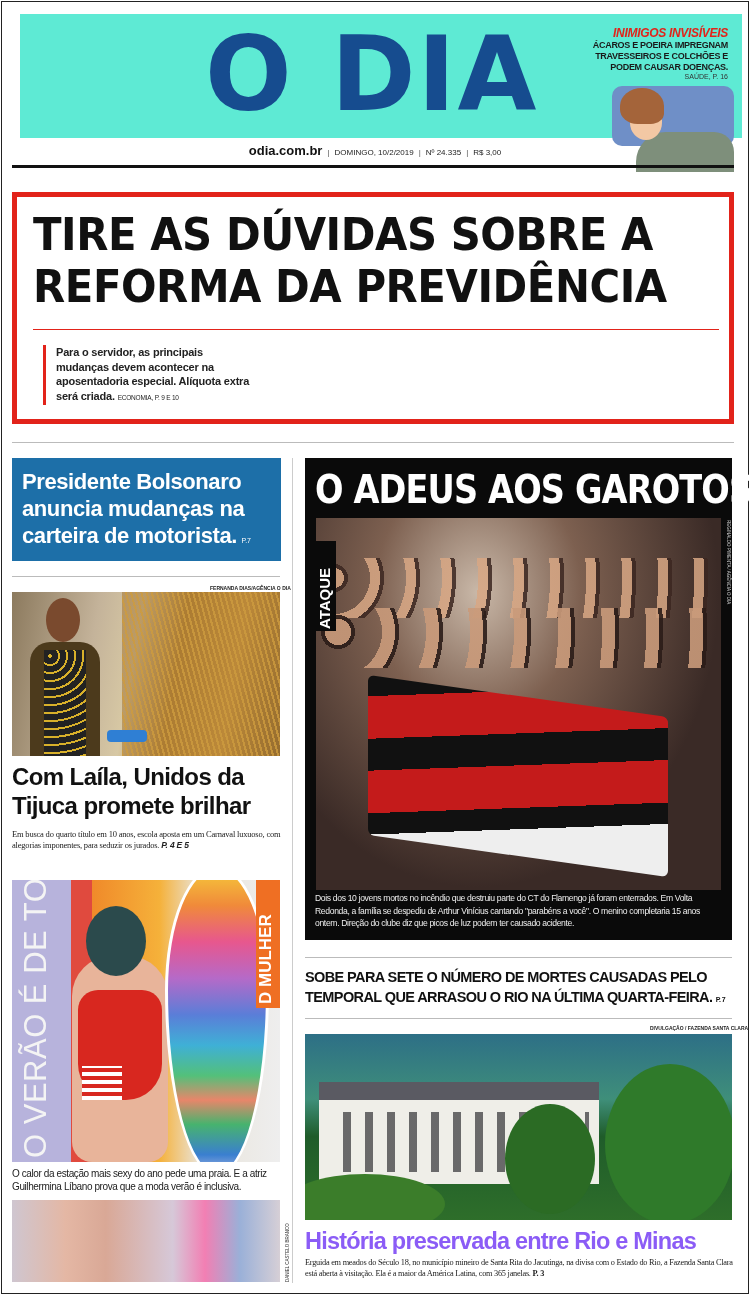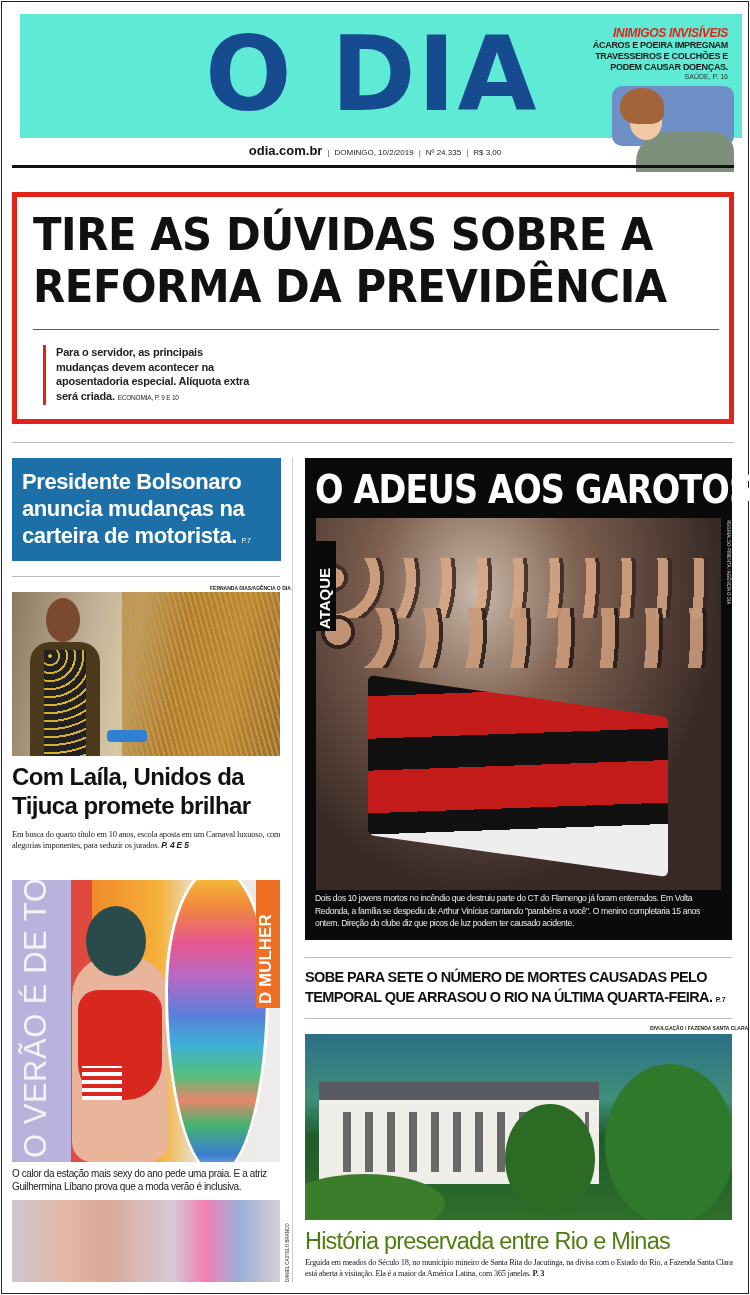--- a/index.html
+++ b/index.html
@@ -92,21 +92,21 @@
     .funeral-credit span { position: absolute; left: 0; top: 0; transform: rotate(90deg); transform-origin: left top; translate: 6px 0; color: #ddd; font-size: 4.5px; white-space: nowrap; }
 
     .hl-temporal { position: absolute; left: 305px; top: 967px; width: 430px; font-size: 14.5px; line-height: 20px; color: #111; letter-spacing: -0.6px; font-weight: bold; }
     .hl-temporal .ref { font-size: 7px; }
 
     .photo-fazenda { left: 305px; top: 1034px; width: 427px; height: 186px; background: linear-gradient(180deg, #2d6f86 0%, #3f8f7a 35%, #1f5c2a 55%, #2e6e2a 100%); }
     .mansion { position: absolute; left: 14px; top: 64px; width: 280px; height: 86px; background: #efeee8; }
     .mansion .roof { position: absolute; left: 0; top: -16px; width: 280px; height: 18px; background: #5a5a62; }
     .mansion .windows { position: absolute; left: 10px; top: 14px; width: 260px; height: 60px; background: repeating-linear-gradient(90deg, transparent 0 14px, #3d3d40 14px 22px); opacity: 0.75; }
     .tree { position: absolute; border-radius: 50%; background: #2b6b24; }
-    .hl-historia { position: absolute; left: 305px; top: 1226px; width: 430px; font-weight: normal; font-size: 23.5px; line-height: 30px; letter-spacing: -0.8px; color: #4d7c0f; white-space: nowrap; }
+    .hl-historia { position: absolute; left: 305px; top: 1226px; width: 430px; font-weight: bold; font-size: 23.5px; line-height: 30px; letter-spacing: -0.8px; color: #8b5cf6; white-space: nowrap; }
     .sub-historia { position: absolute; left: 305px; top: 1257px; width: 430px; font-family: "Liberation Serif", serif; font-size: 8.3px; line-height: 11px; color: #222; letter-spacing: -0.25px; }
   </style>
 </head>
 <body>
 
 <div class="page-frame"></div>
 
 <header class="masthead">
   <div class="logo">O DIA</div>
   <div class="teaser">

